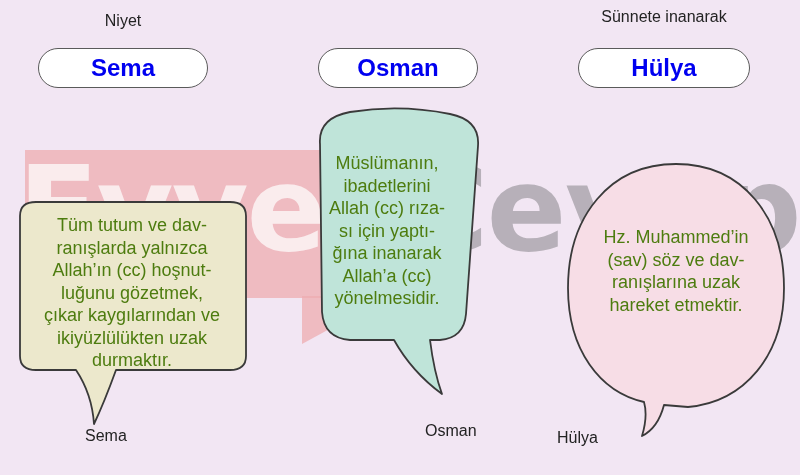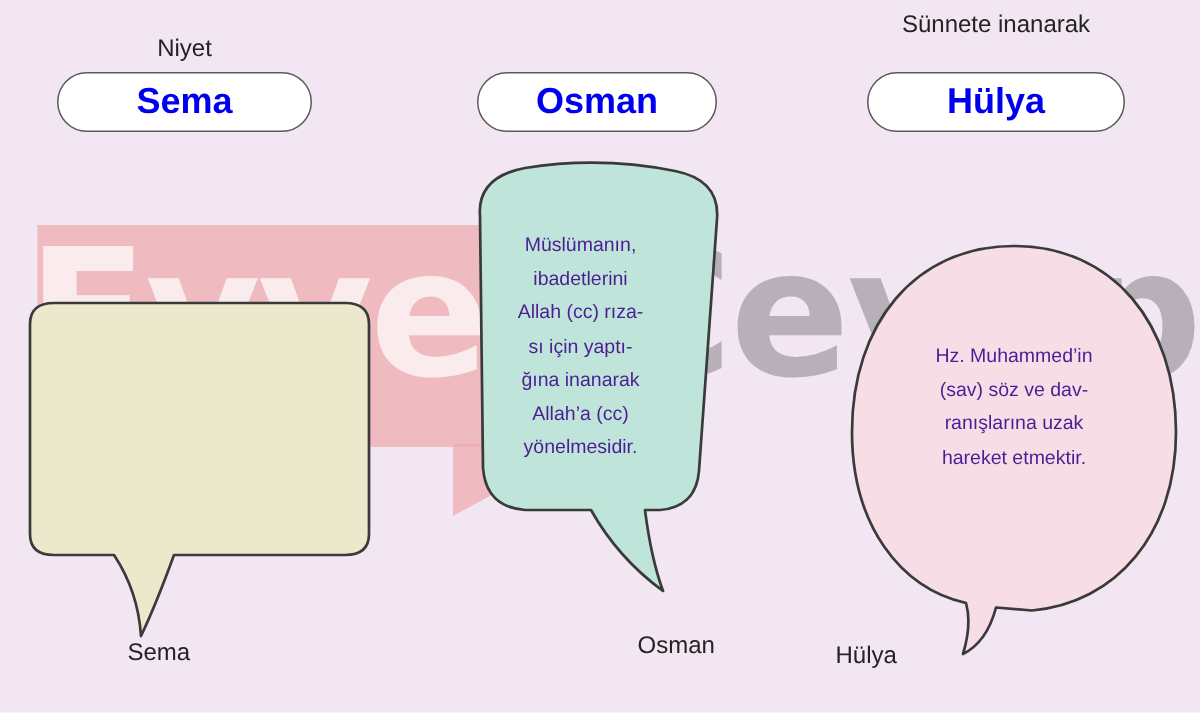--- a/index.html
+++ b/index.html
@@ -81,37 +81,37 @@
     display: flex;
     align-items: center;
     justify-content: center;
     font-weight: 700;
     font-size: 24px;
     color: #0000f0;
     box-sizing: border-box;
   }
 
   
-  #head-1 { left: 38px;  top: 24px;  width: 170px; }
+  #head-1 { left: 38px;  top: 12px;  width: 170px; }
   #pill-1 { left: 38px;  top: 48px; width: 170px; }
   #head-2 { left: 318px; top: 8px;  width: 160px; }
   #pill-2 { left: 318px; top: 48px; width: 160px; }
   #head-3 { left: 578px; top: 8px;  width: 172px; }
   #pill-3 { left: 578px; top: 48px; width: 172px; }
 
   
   .bubble-svg {
     position: absolute;
     overflow: visible;
   }
   .bubble-text {
     position: absolute;
     text-align: center;
-    color: #4c1d95;
-    font-size: 13px;
+    color: #4d7c0f;
+    font-size: 18px;
     line-height: 22.5px;
     font-family: "Liberation Sans", sans-serif;
     white-space: pre-line;
   }
 
   #bub-1-svg  { left: 8px;   top: 198px; }
   #bub-1-text { left: 24px;  top: 214px; width: 216px; }
 
   #bub-2-svg  { left: 290px; top: 104px; }
   #bub-2-text { left: 312px; top: 152px; width: 150px; }
@@ -144,20 +144,27 @@
   <div class="col-head" id="head-1">Niyet</div>
   <div class="name-pill" id="pill-1">Sema</div>
 
   <svg class="bubble-svg" id="bub-1-svg" width="250" height="230" viewBox="0 0 250 230">
     <path d="M12,18 Q12,4 28,4 L222,4 Q238,4 238,18 L238,158
              Q238,172 222,172 L108,172
              Q96,205 86,226
              Q84,196 68,172 L28,172
              Q12,172 12,158 Z" fill="#ece8cc" stroke="#3a3a3a" stroke-width="1.8" stroke-linejoin="round"></path>
   </svg>
+  <div class="bubble-text" id="bub-1-text">Tüm tutum ve dav-
+ranışlarda yalnızca
+Allah’ın (cc) hoşnut-
+luğunu gözetmek,
+çıkar kaygılarından ve
+ikiyüzlülükten uzak
+durmaktır.</div>
 
   <div class="foot-label" id="foot-1">Sema</div>
 
   <div class="name-pill" id="pill-2">Osman</div>
 
   <svg class="bubble-svg" id="bub-2-svg" width="210" height="320" viewBox="0 0 210 320">
     <path d="M30,40 Q28,14 60,8 Q110,0 160,10 Q190,16 188,42
              L176,210 Q174,234 150,236
              L140,236 Q144,268 152,290
              Q122,268 104,236

